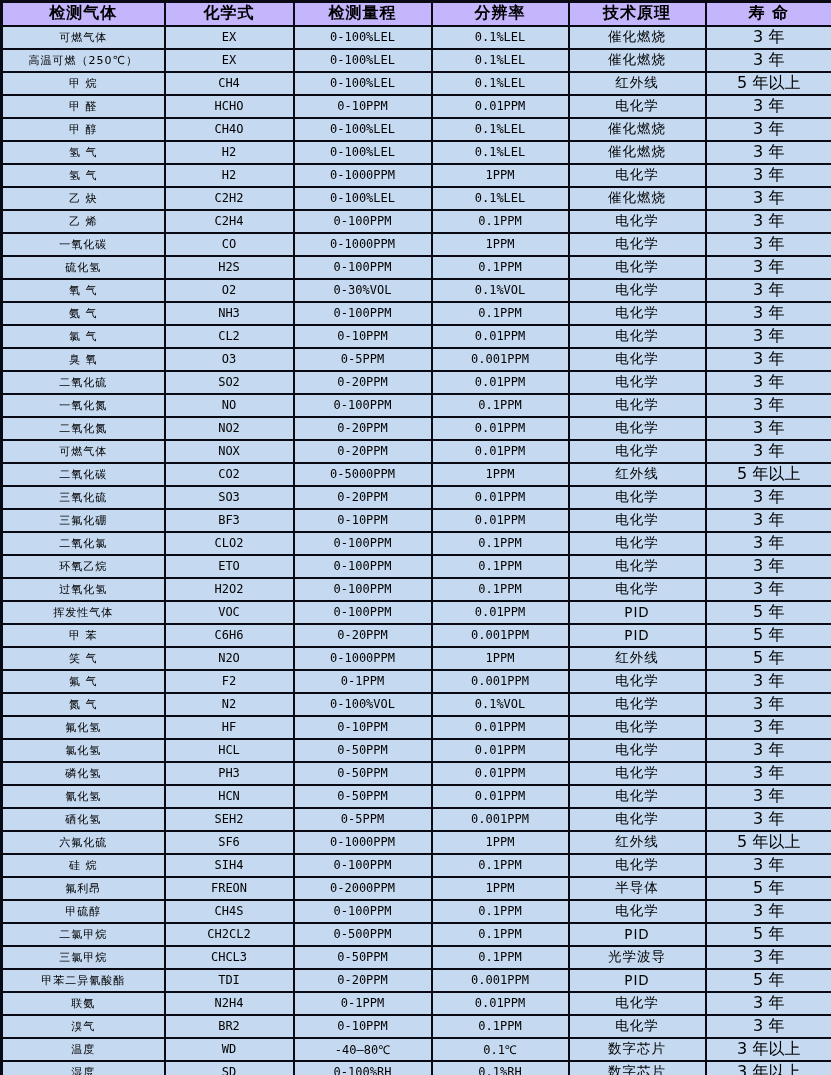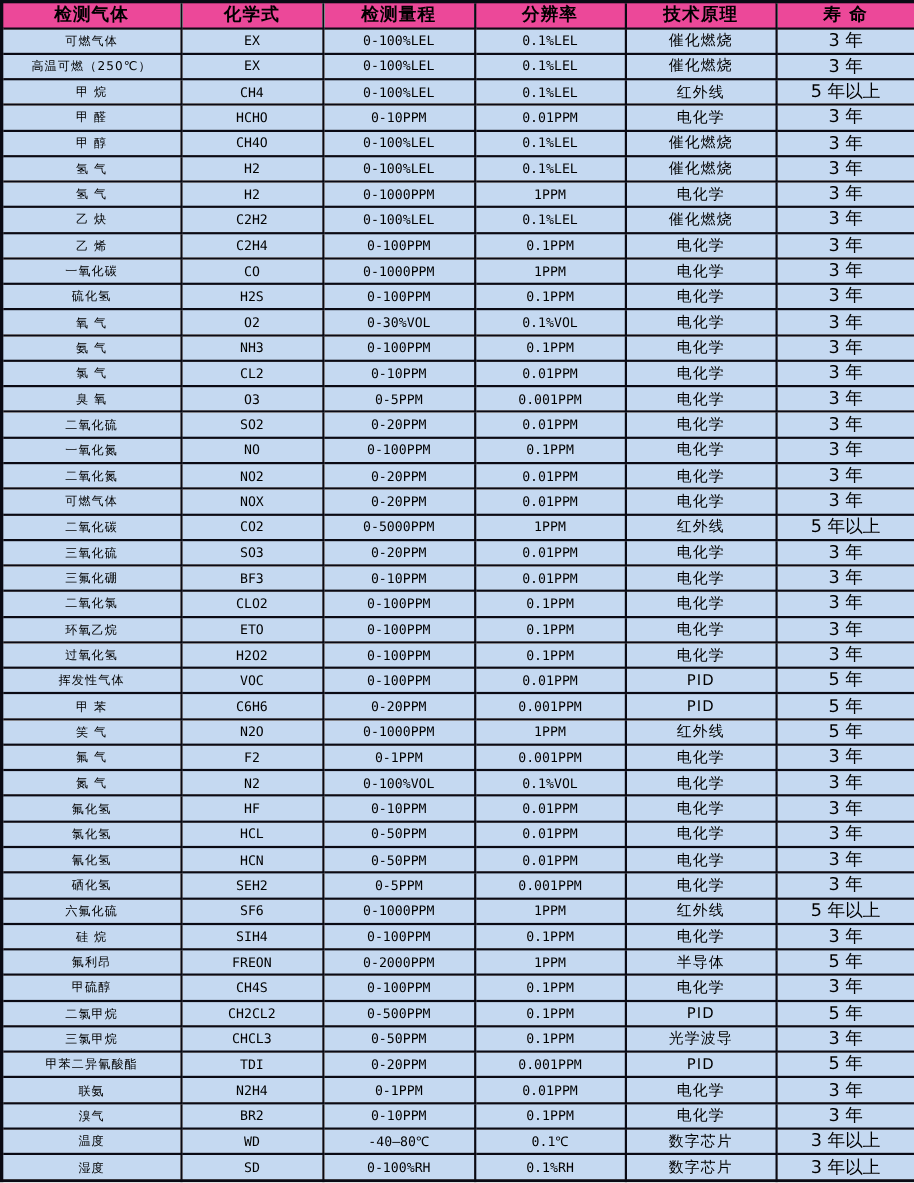--- a/index.html
+++ b/index.html
@@ -32,21 +32,21 @@
     text-align: center;
     vertical-align: middle;
     overflow: hidden;
     white-space: nowrap;
     color: #000000;
   }
   table.gas-table thead tr {
     height: 24px;
   }
   table.gas-table th {
-    background: #ec4899;
+    background: #c4b5fd;
     font-weight: bold;
     font-size: 16px;
     font-family: "DejaVu Sans", sans-serif;
     letter-spacing: 1px;
   }
   table.gas-table td {
     background: #C5D9F1;
   }
   td.c-name {
     font-size: 11px;
@@ -340,20 +340,28 @@
         </tr>
         <tr>
           <td class="c-name">氯化氢</td>
           <td class="c-formula">HCL</td>
           <td class="c-range">0-50PPM</td>
           <td class="c-resolution">0.01PPM</td>
           <td class="c-principle">电化学</td>
           <td class="c-life">3 年</td>
         </tr>
         <tr>
+          <td class="c-name">磷化氢</td>
+          <td class="c-formula">PH3</td>
+          <td class="c-range">0-50PPM</td>
+          <td class="c-resolution">0.01PPM</td>
+          <td class="c-principle">电化学</td>
+          <td class="c-life">3 年</td>
+        </tr>
+        <tr>
           <td class="c-name">氰化氢</td>
           <td class="c-formula">HCN</td>
           <td class="c-range">0-50PPM</td>
           <td class="c-resolution">0.01PPM</td>
           <td class="c-principle">电化学</td>
           <td class="c-life">3 年</td>
         </tr>
         <tr>
           <td class="c-name">硒化氢</td>
           <td class="c-formula">SEH2</td>

